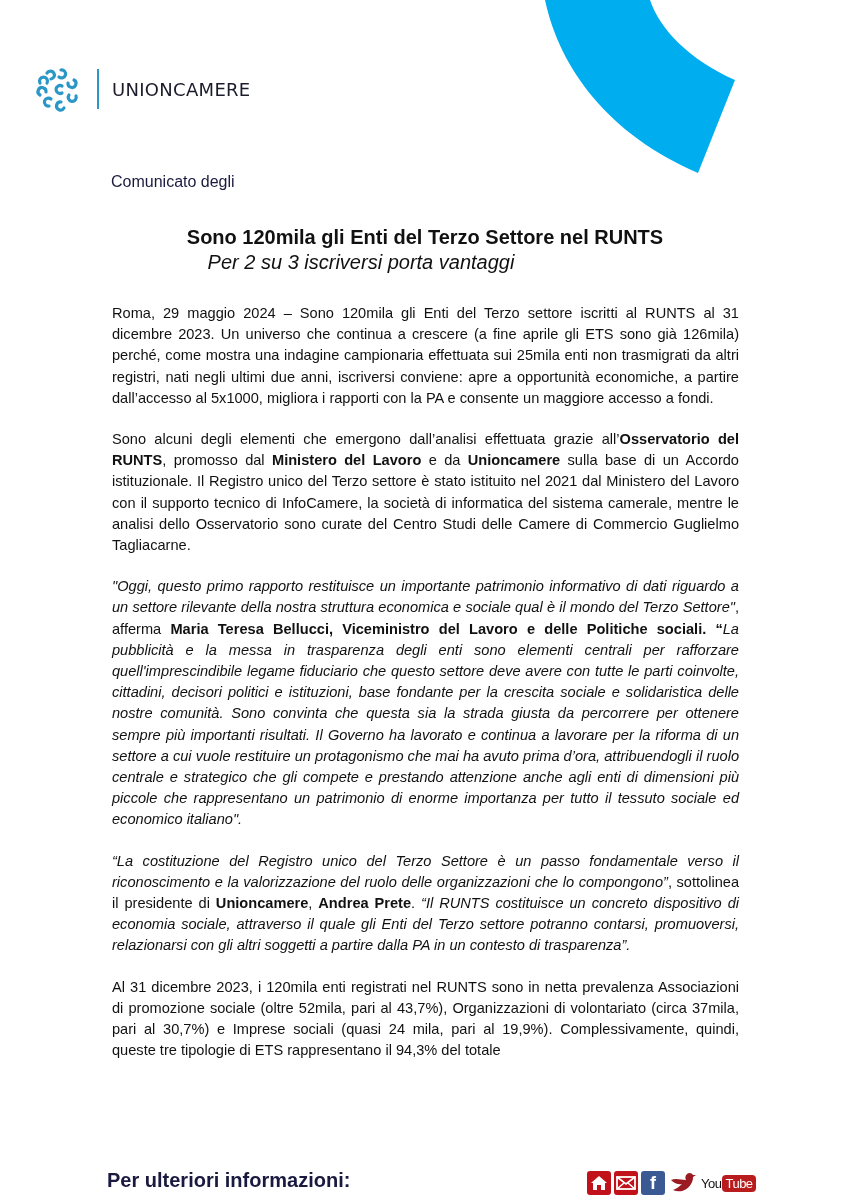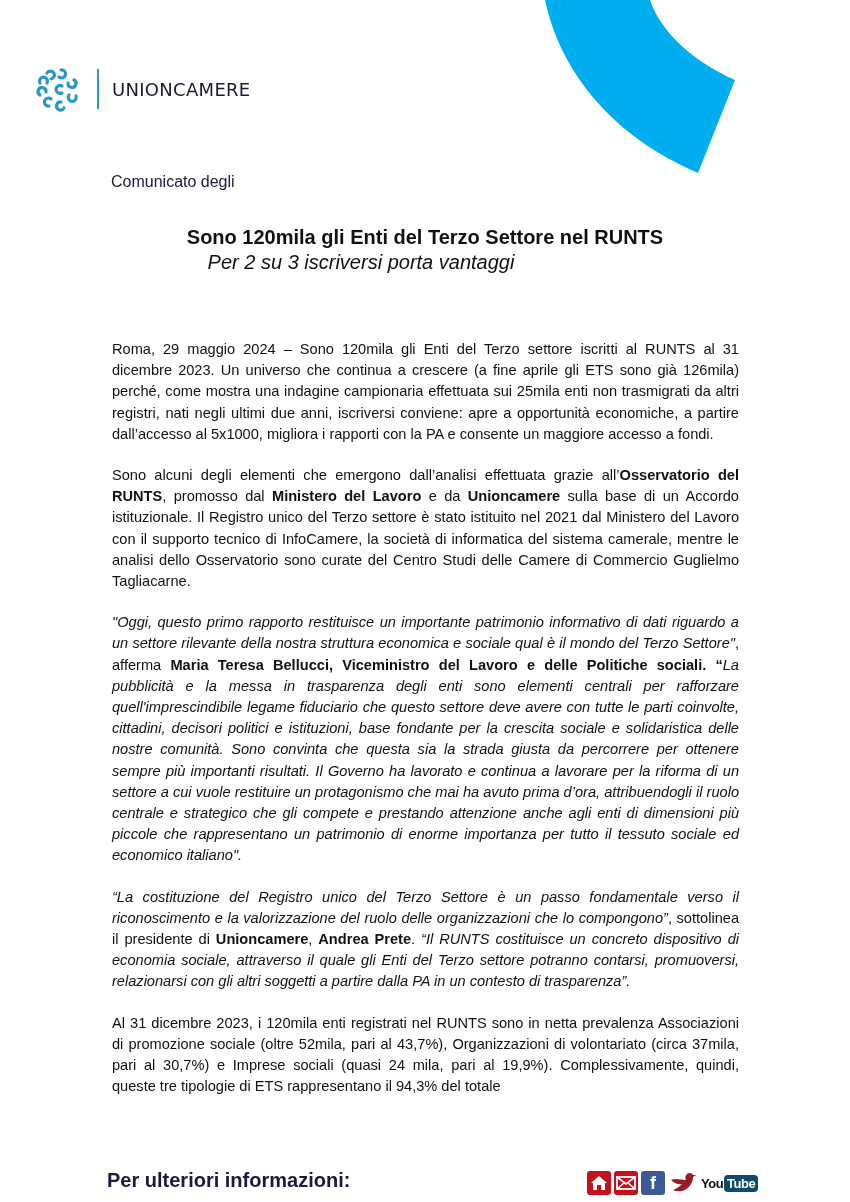--- a/index.html
+++ b/index.html
@@ -5,34 +5,34 @@
   html, body { margin: 0; padding: 0; background: #ffffff; }
   body { width: 850px; height: 1202px; position: relative; overflow: hidden; font-family: "Liberation Sans", sans-serif; color: #000; }
   .arc { position: absolute; left: 0; top: 0; }
   .logo { position: absolute; left: 34px; top: 64px; display: flex; align-items: center; }
   .logo-mark { width: 50px; height: 50px; }
   .logo-divider { width: 2px; height: 40px; background: #2a97c7; margin-left: 13px; margin-right: 13px; }
   .logo-text { font-family: "DejaVu Sans", sans-serif; font-size: 18px; letter-spacing: 0.3px; color: #1b1b2b; }
   .kicker { position: absolute; left: 111px; top: 173px; font-size: 16px; color: #1a1a40; }
   .title { position: absolute; left: 0; width: 850px; top: 226px; text-align: center; font-family: "Liberation Sans", sans-serif; font-weight: bold; font-size: 20px; color: #111; }
   .subtitle { position: absolute; left: 0; width: 722px; top: 251px; text-align: center; font-style: italic; font-size: 20px; color: #111; }
-  .body { position: absolute; left: 112px; width: 627px; top: 303px; font-family: "Liberation Sans", sans-serif; font-size: 14.6px; line-height: 21.2px; text-align: justify; color: #111; margin-top: 36px; }
+  .body { position: absolute; left: 112px; width: 627px; top: 303px; font-family: "Liberation Sans", sans-serif; font-size: 14.6px; line-height: 21.2px; text-align: justify; color: #111; }
   .body p { margin: 0 0 20px 0; }
   .body .q { font-style: italic; }
   .body b { font-weight: bold; font-style: normal; }
   .footer-label { position: absolute; left: 107px; top: 1169px; font-weight: bold; font-size: 20px; color: #1a1a40; }
   .footer-phone { position: absolute; left: 107px; top: 1185px; font-size: 14px; color: #1a1a40; margin-top: 45px; }
   .social { position: absolute; left: 587px; top: 1171px; display: flex; align-items: center; gap: 3px; }
   .sbtn { width: 24px; height: 24px; border-radius: 3px; display: flex; align-items: center; justify-content: center; cursor: pointer; }
   .sbtn.red { background: #c1121c; }
   .sbtn.fb { background: #3b5a94; color: #fff; font-weight: bold; font-size: 18px; font-family: "Liberation Sans", sans-serif; }
   .tw { width: 30px; height: 24px; display: flex; align-items: center; justify-content: center; cursor: pointer; }
-  .yt { display: flex; align-items: center; font-family: "Liberation Sans", sans-serif; font-weight: bold; font-size: 13px; cursor: pointer; }
+  .yt { display: flex; align-items: center; font-family: "Liberation Sans", sans-serif; font-weight: normal; font-size: 13px; cursor: pointer; }
   .yt .you { color: #111; letter-spacing: -0.5px; }
-  .yt .tube { background: #0c4a6e; color: #fff; border-radius: 4px; padding: 1px 3px; margin-left: 1px; letter-spacing: -0.5px; }
+  .yt .tube { background: #b91c1c; color: #fff; border-radius: 4px; padding: 1px 3px; margin-left: 1px; letter-spacing: -0.5px; }
 </style>
 </head>
 <body>
 
 <svg class="arc" width="850" height="200" viewBox="0 0 850 200">
   <path d="M545 0 C 560 70, 610 135, 698 173 L 735 80 C 690 60, 660 30, 650 0 Z" fill="#00aeef"></path>
 </svg>
 
 <div class="logo">
   <svg class="logo-mark" viewBox="0 0 50 50">

